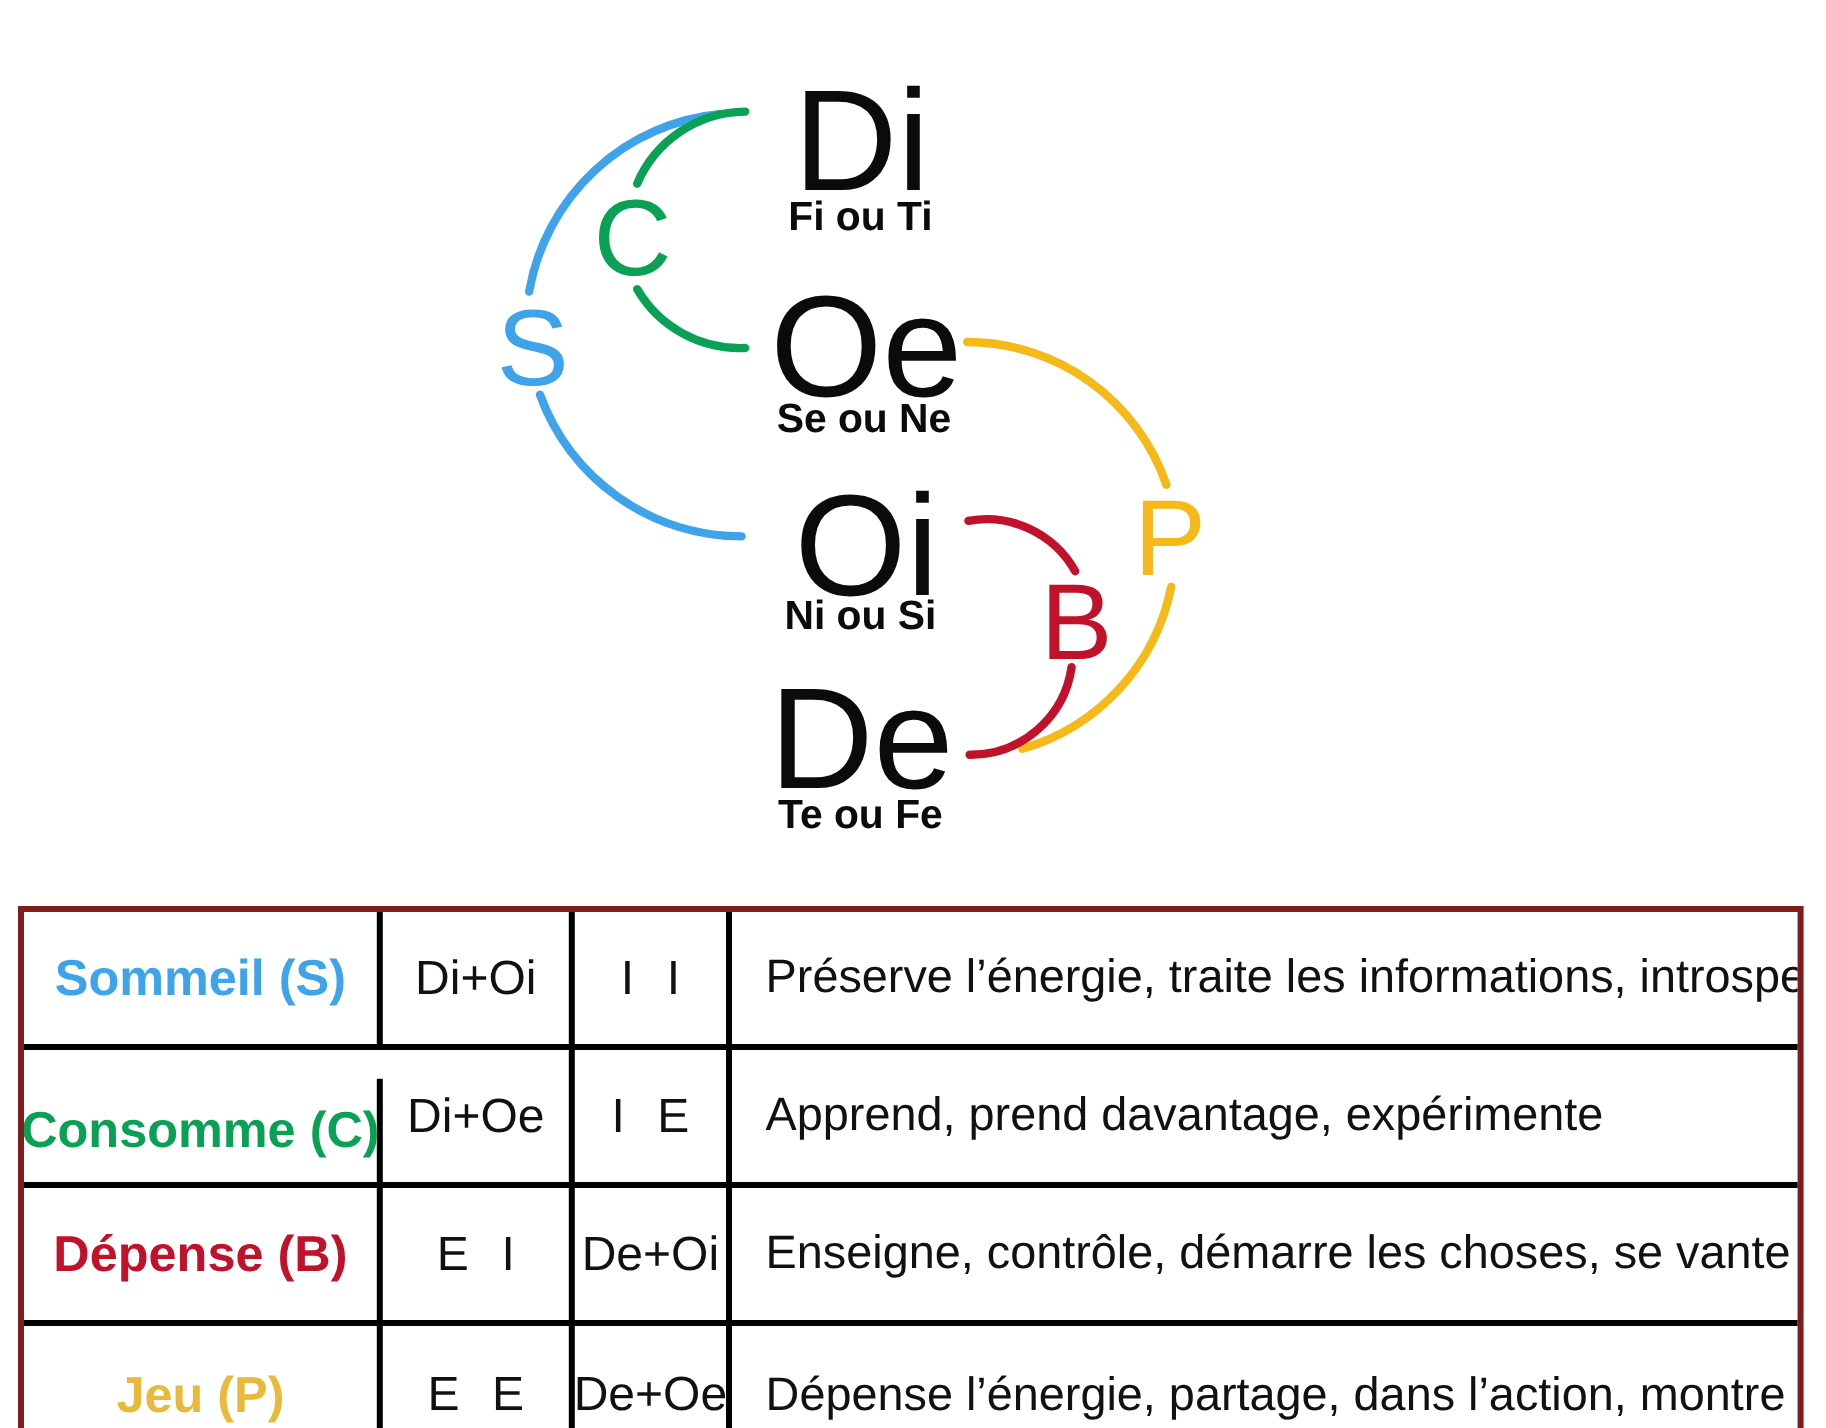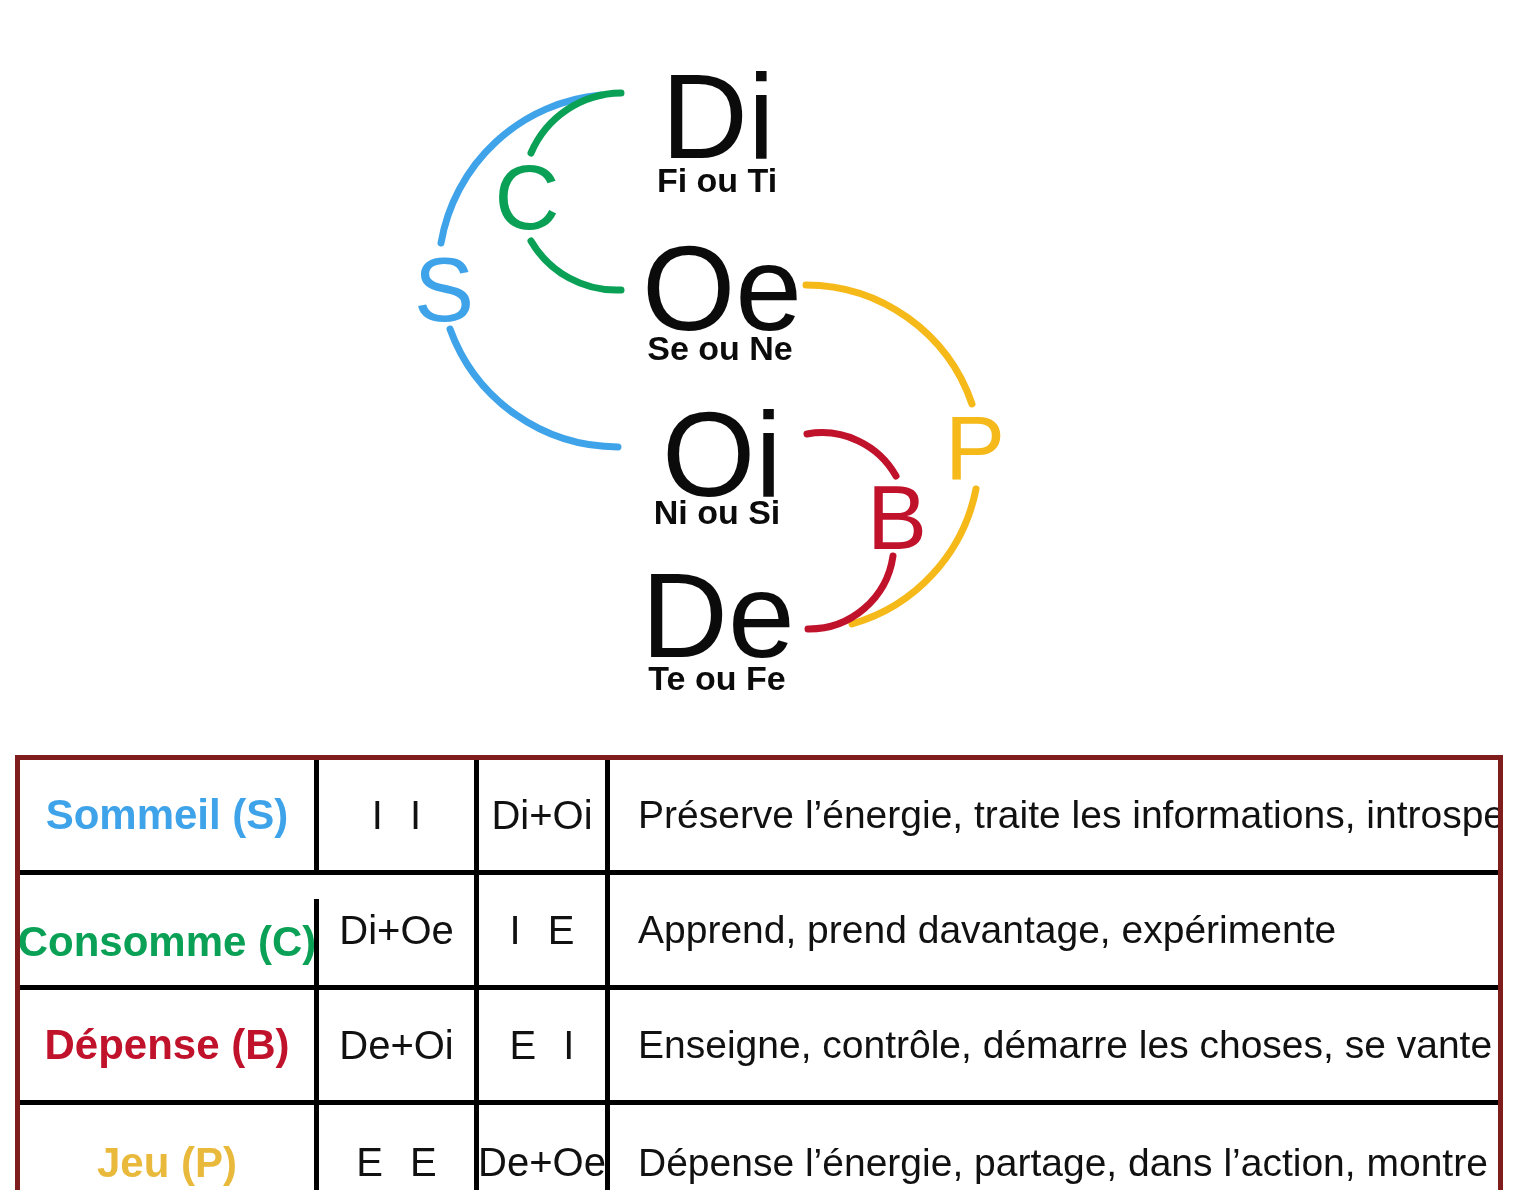--- a/index.html
+++ b/index.html
@@ -103,32 +103,32 @@
     <text class="node-label" x="722" y="496" text-anchor="middle">Oi</text>
     <text class="node-sublabel" x="717" y="524" text-anchor="middle">Ni ou Si</text>
 
     <text class="node-label" x="718" y="657" text-anchor="middle">De</text>
     <text class="node-sublabel" x="717" y="690" text-anchor="middle">Te ou Fe</text>
   </svg>
 
   <div class="summary-table">
 
     <div class="cell name" style="color: rgb(63, 163, 234);">Sommeil (S)</div>
+    <div class="cell">Di+Oi</div>
     <div class="cell io">I I</div>
-    <div class="cell">Di+Oi</div>
     <div class="cell desc last-col">Préserve l’énergie, traite les informations, introspectif</div>
 
     <div class="cell name" style="color: rgb(10, 161, 86); margin-top: 24px;">Consomme (C)</div>
     <div class="cell">Di+Oe</div>
     <div class="cell io">I E</div>
     <div class="cell desc last-col">Apprend, prend davantage, expérimente</div>
 
     <div class="cell name" style="color: rgb(193, 18, 44);">Dépense (B)</div>
+    <div class="cell io">E I</div>
     <div class="cell">De+Oi</div>
-    <div class="cell io">E I</div>
     <div class="cell desc last-col">Enseigne, contrôle, démarre les choses, se vante</div>
 
     <div class="cell name last-row" style="color: rgb(233, 185, 60);">Jeu (P)</div>
     <div class="cell io last-row">E E</div>
     <div class="cell last-row">De+Oe</div>
     <div class="cell desc last-col last-row">Dépense l’énergie, partage, dans l’action, montre</div>
   </div>
 
 </div>
 

